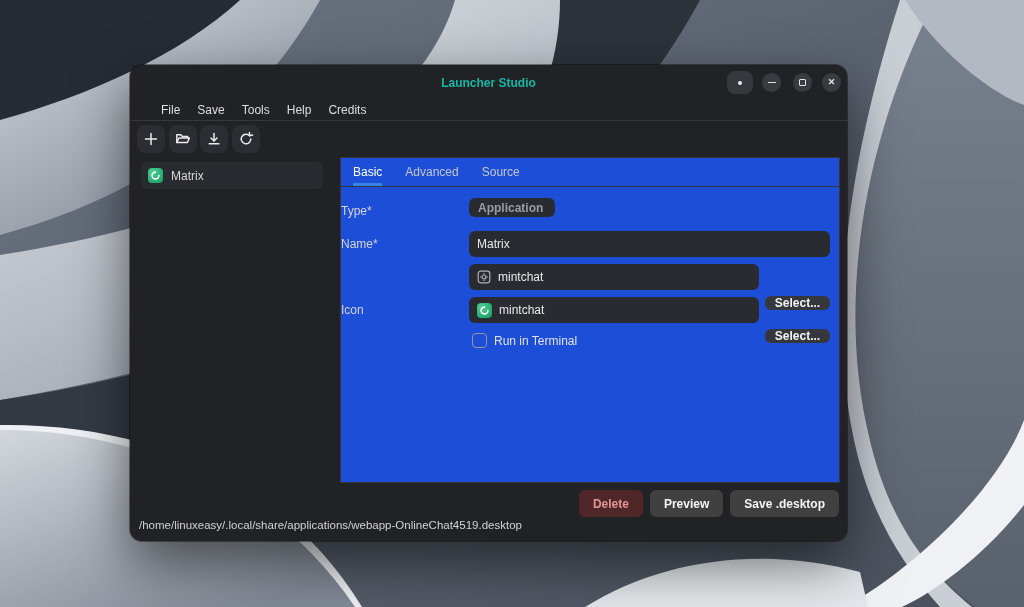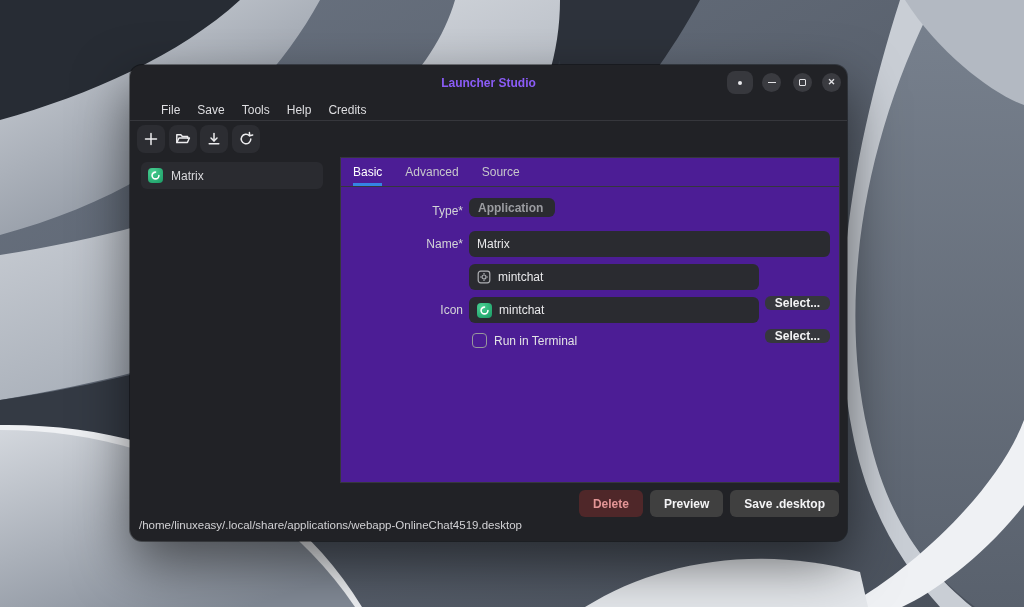--- a/index.html
+++ b/index.html
@@ -17,21 +17,21 @@
     background: #212226; border-radius: 12px; z-index: 2;
     box-shadow: 0 22px 55px rgba(0,0,0,.55), 0 0 0 1px rgba(0,0,0,.4);
     color: #e7e7ea; font-size: 12px;
   }
 
   
   .titlebar { position: absolute; top: 0; left: 0; right: 0; height: 35px; }
   .win-title {
     position: absolute; left: 0; right: 0; top: 0; height: 35px;
     display: flex; align-items: center; justify-content: center;
-    font-weight: bold; font-size: 12px; color: #8b5cf6;
+    font-weight: bold; font-size: 12px; color: #14b8a6;
   }
   .pin-btn {
     position: absolute; left: 597px; top: 6px; width: 26px; height: 23px;
     background: #37383d; border-radius: 8px;
     display: flex; align-items: center; justify-content: center;
   }
   .pin-dot { width: 4px; height: 4px; border-radius: 50%; background: #e9e9ec; }
   .circle-btn {
     position: absolute; top: 8px; width: 19px; height: 19px; border-radius: 50%;
     background: #3a3b40; display: flex; align-items: center; justify-content: center;
@@ -63,34 +63,34 @@
   .sidebar-item {
     position: absolute; left: 11px; top: 97px; width: 182px; height: 27px;
     background: #2a2b30; border-radius: 6px;
     display: flex; align-items: center; gap: 8px; padding-left: 7px; color: #d9d9dc;
   }
   .mint-icon { width: 15px; height: 15px; flex: 0 0 auto; }
 
   
   .panel {
     position: absolute; left: 210px; top: 92px; width: 500px; height: 326px;
-    background: #4c1d95; border: 1px solid #36373c;
+    background: #1d4ed8; border: 1px solid #36373c;
   }
   .tabs {
     height: 29px; border-bottom: 1px solid #36373c;
     display: flex; align-items: stretch; gap: 23px; padding-left: 12px; color: #c6c7cb;
   }
   .tab {
     display: flex; align-items: center; padding-top: 2px;
     border-bottom: 3px solid transparent; cursor: default;
   }
   .tab.active { color: #ffffff; border-bottom-color: var(--accent, #3584e4); }
 
   .flabel {
-    position: absolute; left: 0; width: 122px; text-align: right;
+    position: absolute; left: 0; width: 122px; text-align: left;
     color: #d3d4d7; line-height: 26px;
   }
   .lt { top: 40px; } .ln { top: 73px; } .le { top: 106px; } .li { top: 139px; }
 
   .dropdown {
     position: absolute; left: 128px; top: 40px; width: 86px; height: 19px;
     background: #2a2b30; border-radius: 6px; color: #9b9ca1; font-weight: bold;
     display: flex; align-items: center; gap: 7px; padding: 0 9px;
   }
   .field {

